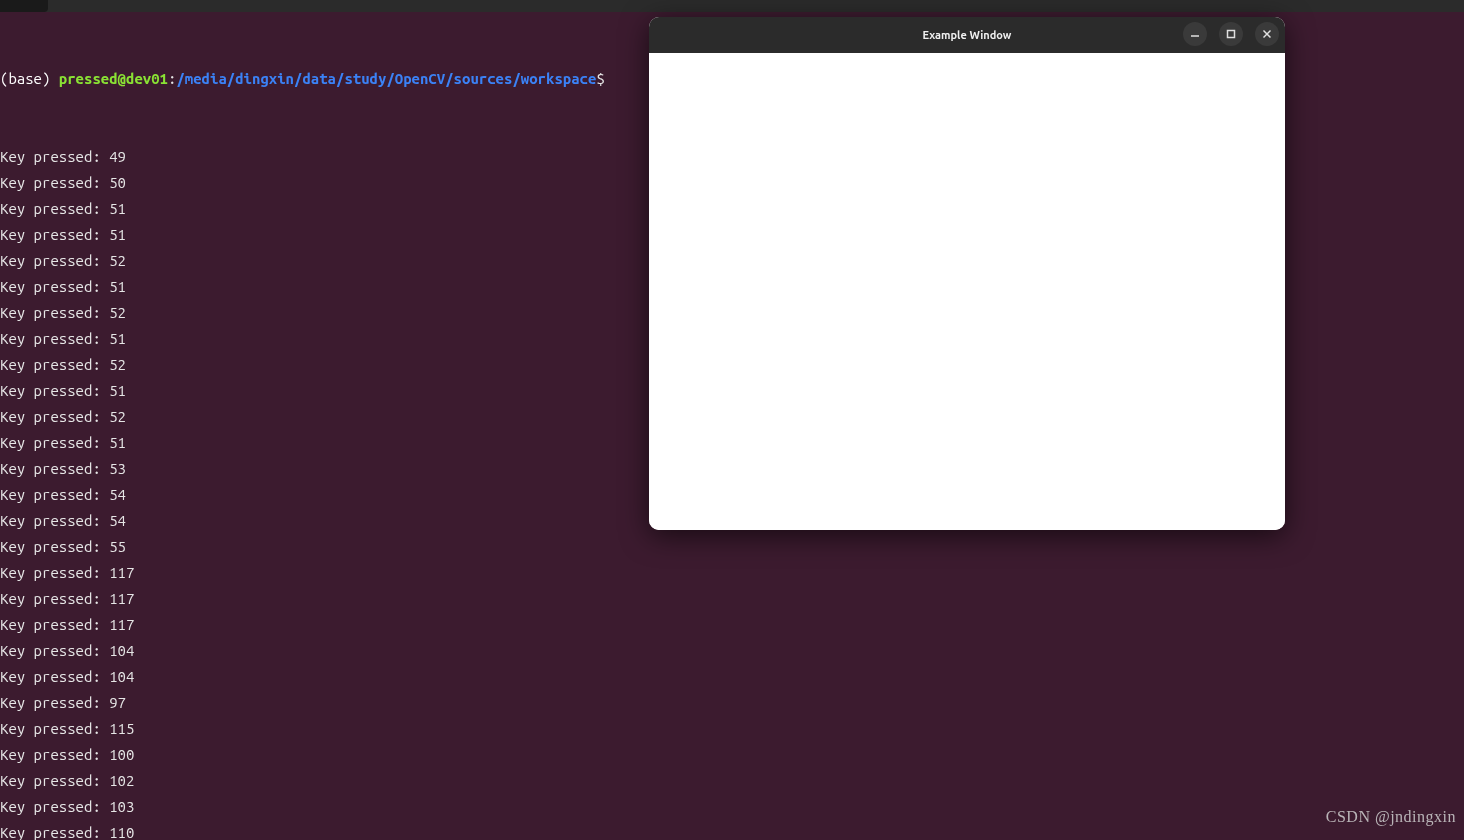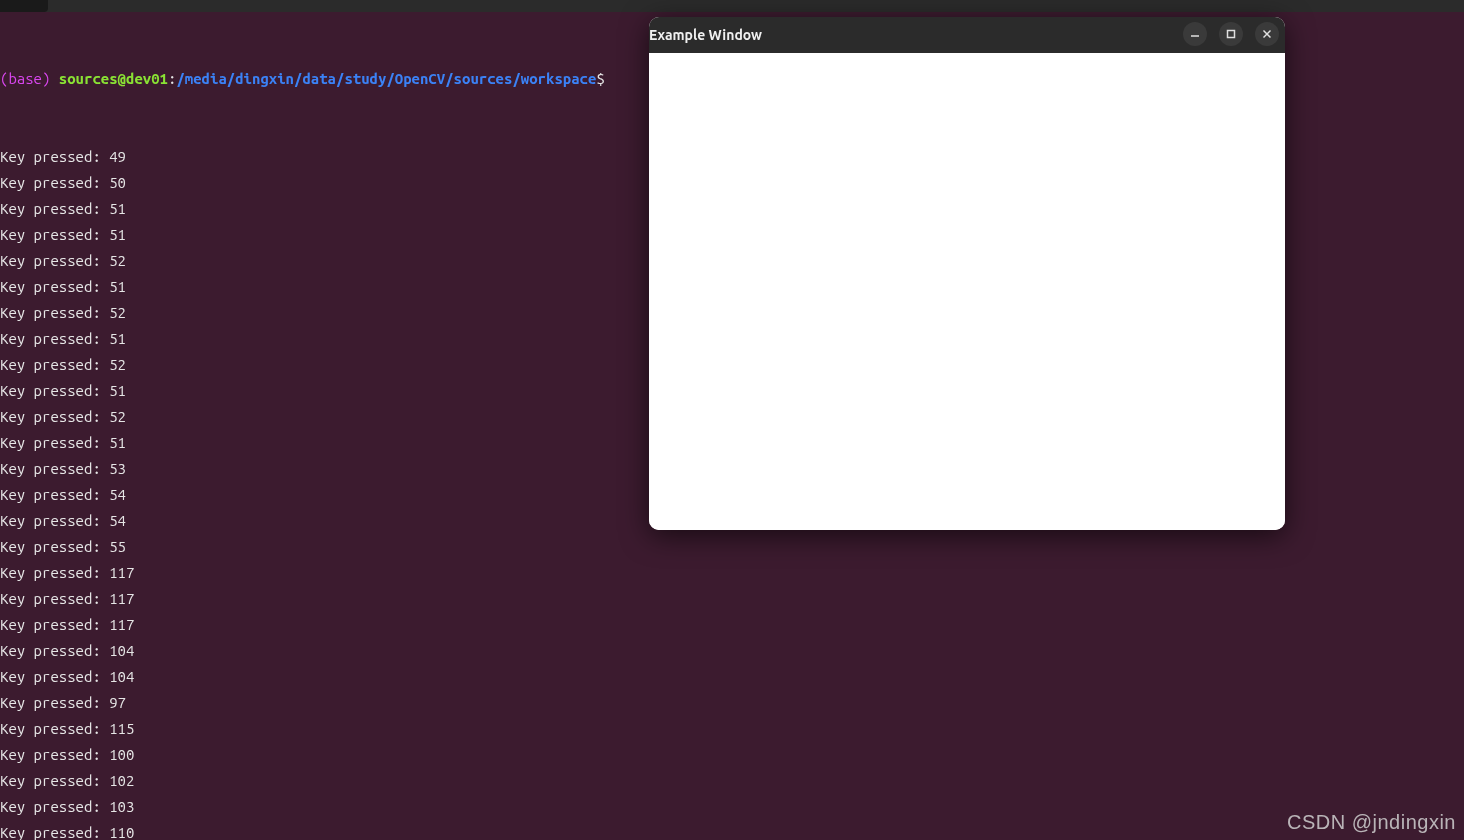--- a/index.html
+++ b/index.html
@@ -29,21 +29,21 @@
     }
     .terminal {
       padding: 2px 0 0 0;
       color: #e6e6e6;
       line-height: 26px;
       white-space: pre;
     }
     .prompt-line {
       padding: 0 0 0 0;
     }
-    .env { color: #d946ef; }
+    .env { color: #ffffff; }
     .user { color: #8ae234; font-weight: bold; }
     .colon { color: #e6e6e6; }
     .path { color: #3b82f6; font-weight: bold; }
     .dollar { color: #e6e6e6; }
     .output-line {
       color: #e6e6e6;
     }
     
     .app-window {
       position: absolute;
@@ -54,25 +54,25 @@
       border-radius: 10px;
       overflow: hidden;
       box-shadow: 0 6px 28px rgba(0,0,0,0.6);
       background: #ffffff;
     }
     .titlebar {
       height: 36px;
       background: #2b2b2b;
       display: flex;
       align-items: center;
-      justify-content: flex-start;
+      justify-content: center;
       position: relative;
       color: #f0f0f0;
       font-family: 'Ubuntu', 'DejaVu Sans', sans-serif;
-      font-size: 14px;
+      font-size: 11px;
       font-weight: 600;
     }
     .win-controls {
       position: absolute;
       right: 6px;
       top: 5px;
       display: flex;
       gap: 12px;
     }
     .win-btn {
@@ -88,37 +88,37 @@
     }
     .win-btn svg { display: block; }
     .canvas-area {
       width: 100%;
       height: calc(100% - 36px);
       background: #ffffff;
     }
     .watermark {
       position: absolute;
       right: 8px;
-      bottom: 6px;
+      bottom: 14px;
       color: #cfcfcf;
-      font-family: Liberation Sans, sans-serif;
-      font-size: 20px;
+      font-family: Liberation Serif, serif;
+      font-size: 16px;
       opacity: 0.85;
       letter-spacing: 0.5px;
     }
   </style>
 </head>
 <body>
 
 <div class="top-strip">
   <div class="top-tab-edge"></div>
 </div>
 
 <div class="terminal">
-  <div class="prompt-line"><span class="env">(base) </span><span class="user">sources@dev01</span><span class="colon">:</span><span class="path">/media/dingxin/data/study/OpenCV/sources/workspace</span><span class="dollar">$</span></div>
+  <div class="prompt-line"><span class="env">(base) </span><span class="user">pressed@dev01</span><span class="colon">:</span><span class="path">/media/dingxin/data/study/OpenCV/sources/workspace</span><span class="dollar">$</span></div>
   <div id="output-lines"><div class="output-line">Key pressed: 49</div><div class="output-line">Key pressed: 50</div><div class="output-line">Key pressed: 51</div><div class="output-line">Key pressed: 51</div><div class="output-line">Key pressed: 52</div><div class="output-line">Key pressed: 51</div><div class="output-line">Key pressed: 52</div><div class="output-line">Key pressed: 51</div><div class="output-line">Key pressed: 52</div><div class="output-line">Key pressed: 51</div><div class="output-line">Key pressed: 52</div><div class="output-line">Key pressed: 51</div><div class="output-line">Key pressed: 53</div><div class="output-line">Key pressed: 54</div><div class="output-line">Key pressed: 54</div><div class="output-line">Key pressed: 55</div><div class="output-line">Key pressed: 117</div><div class="output-line">Key pressed: 117</div><div class="output-line">Key pressed: 117</div><div class="output-line">Key pressed: 104</div><div class="output-line">Key pressed: 104</div><div class="output-line">Key pressed: 97</div><div class="output-line">Key pressed: 115</div><div class="output-line">Key pressed: 100</div><div class="output-line">Key pressed: 102</div><div class="output-line">Key pressed: 103</div><div class="output-line">Key pressed: 110</div></div>
   
 </div>
 
 <div class="app-window">
   <div class="titlebar">
     <span>Example Window</span>
     <div class="win-controls">
       <div class="win-btn">
         <svg width="10" height="10" viewBox="0 0 10 10">

